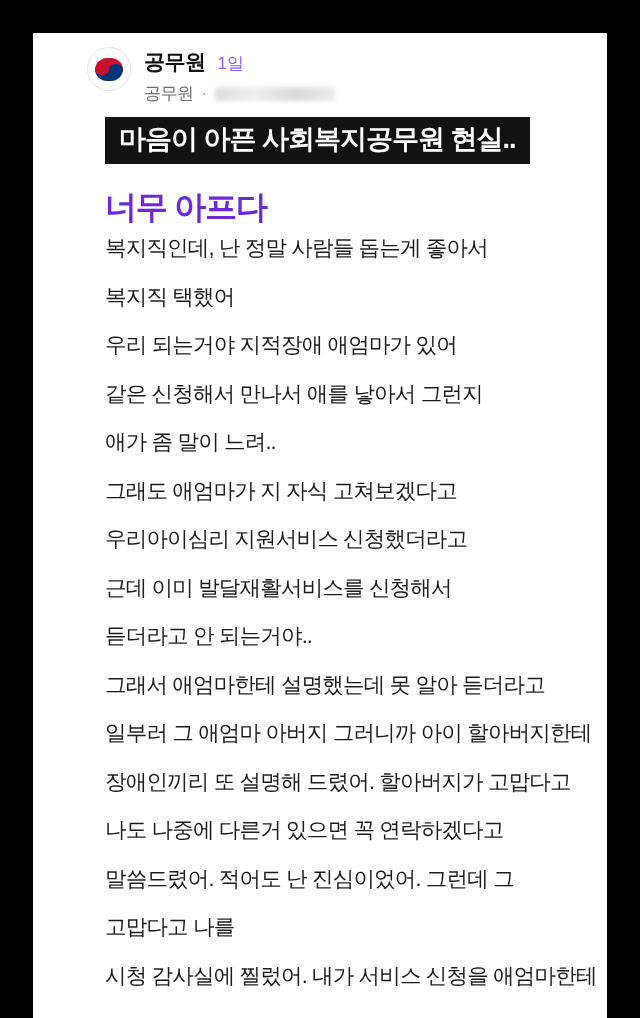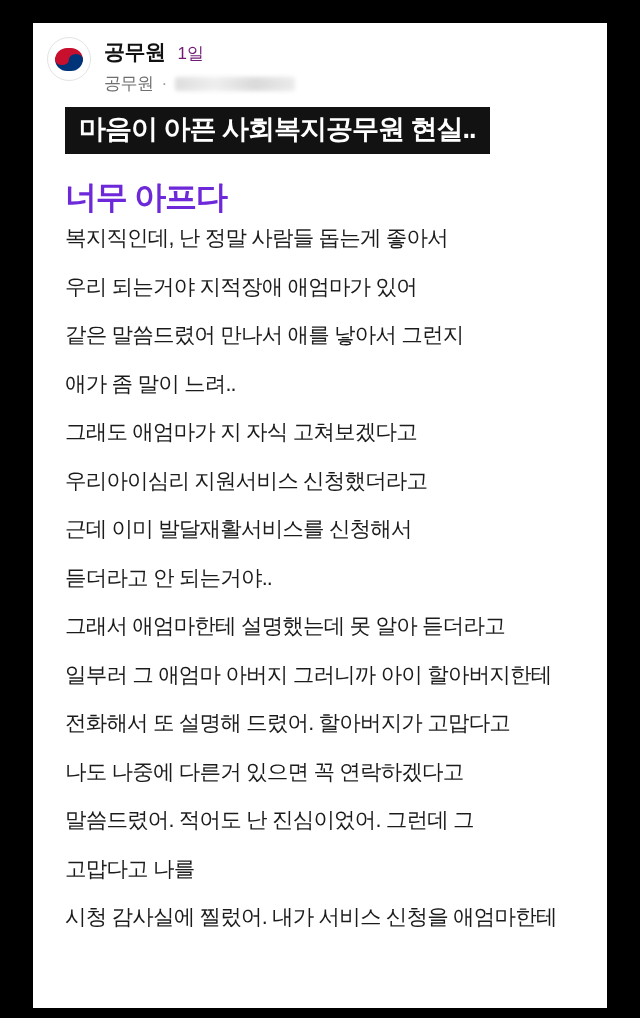--- a/index.html
+++ b/index.html
@@ -16,26 +16,27 @@
   .screen {
     position: relative;
     width: 640px;
     height: 1018px;
     background: #000000;
     box-sizing: border-box;
   }
   .card {
     position: absolute;
     left: 33px;
-    top: 23px;
+    top: 33px;
     width: 574px;
     height: 985px;
     background: #ffffff;
     overflow: hidden;
     box-sizing: border-box;
+    padding-left: 40px;
   }
   .post-header {
     display: flex;
     align-items: flex-start;
     padding: 12px 0 0 14px;
     height: 72px;
     box-sizing: border-box;
   }
   .avatar {
     width: 42px;
@@ -95,21 +96,21 @@
     gap: 12px;
   }
   .author {
     font-size: 21px;
     font-weight: bold;
     color: #111111;
     letter-spacing: -0.5px;
   }
   .timestamp {
     font-size: 17px;
-    color: #701a75;
+    color: #8b5cf6;
   }
   .header-line2 {
     display: flex;
     align-items: center;
     gap: 8px;
     margin-top: 6px;
   }
   .subauthor {
     font-size: 17px;
     color: #6f6f6f;
@@ -184,30 +185,31 @@
         </div>
       </div>
     </div>
 
     <div class="highlight-title">마음이 아픈 사회복지공무원 현실..</div>
 
     <div class="post-title">너무 아프다</div>
 
     <div class="body-text">
       <div class="body-line">복지직인데, 난 정말 사람들 돕는게 좋아서</div>
+      <div class="body-line">복지직 택했어</div>
       <div class="body-line">우리 되는거야 지적장애 애엄마가 있어</div>
-      <div class="body-line">같은 말씀드렸어 만나서 애를 낳아서 그런지</div>
+      <div class="body-line">같은 신청해서 만나서 애를 낳아서 그런지</div>
       <div class="body-line">애가 좀 말이 느려..</div>
       <div class="body-line">그래도 애엄마가 지 자식 고쳐보겠다고</div>
       <div class="body-line">우리아이심리 지원서비스 신청했더라고</div>
       <div class="body-line">근데 이미 발달재활서비스를 신청해서</div>
       <div class="body-line">듣더라고 안 되는거야..</div>
       <div class="body-line">그래서 애엄마한테 설명했는데 못 알아 듣더라고</div>
       <div class="body-line">일부러 그 애엄마 아버지 그러니까 아이 할아버지한테</div>
-      <div class="body-line">전화해서 또 설명해 드렸어. 할아버지가 고맙다고</div>
+      <div class="body-line">장애인끼리 또 설명해 드렸어. 할아버지가 고맙다고</div>
       <div class="body-line">나도 나중에 다른거 있으면 꼭 연락하겠다고</div>
       <div class="body-line">말씀드렸어. 적어도 난 진심이었어. 그런데 그</div>
       <div class="body-line">고맙다고 나를</div>
       <div class="body-line">시청 감사실에 찔렀어. 내가 서비스 신청을 애엄마한테</div>
     </div>
 
   </div>
 </div>
 
 </body></html>

